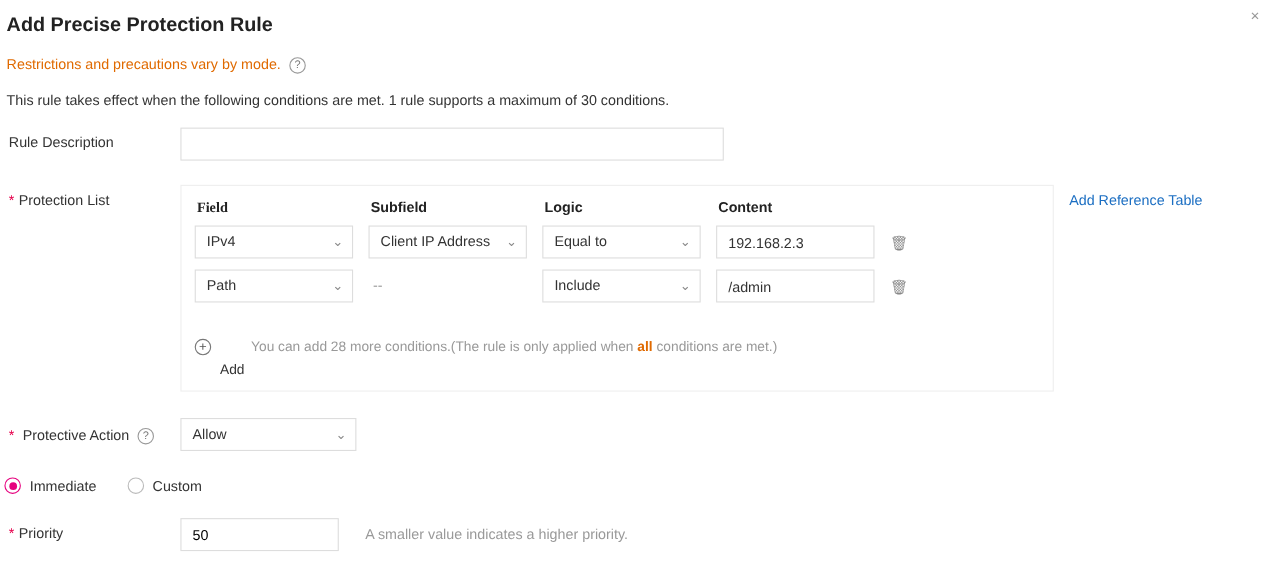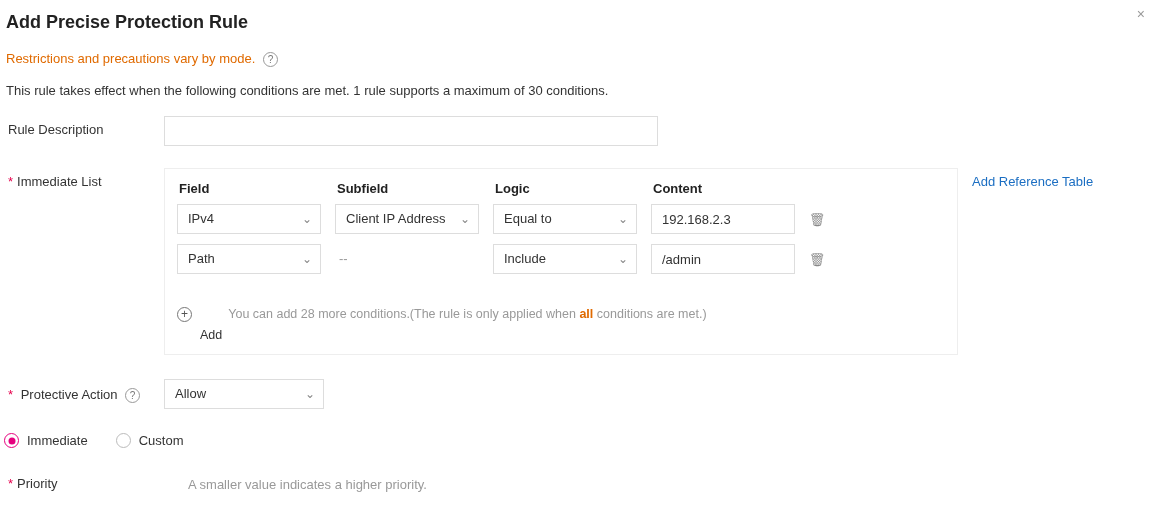--- a/index.html
+++ b/index.html
@@ -68,21 +68,21 @@
     padding:10px 12px 12px 12px;
     width: 794px;
   }
   .cond-header {
     display:flex;
     font-weight:700;
     font-size:13px;
     color:#222;
     padding: 2px 0 8px 2px;
   }
-  .col-field    { width: 158px; }
+  .col-field    { width: 158px; font-family: Liberation Serif, serif; }
   .col-subfield { width: 158px; }
   .col-logic    { width: 158px; }
   .col-content  { width: 158px; }
   .cond-row {
     display:flex;
     align-items:center;
     margin-bottom:10px;
   }
   .select {
     border:1px solid #ddd;
@@ -211,21 +211,21 @@
   </div>
 
   <div class="desc">This rule takes effect when the following conditions are met. 1 rule supports a maximum of 30 conditions.</div>
 
   <div class="form-row">
     <div class="label-col">Rule Description</div>
     <input class="text-input" style="width: 494px;" value="">
   </div>
 
   <div class="form-row" style="margin-bottom:24px;">
-    <div class="label-col req">Immediate List</div>
+    <div class="label-col req">Protection List</div>
     <div style="display:flex;">
       <div class="cond-box">
         <div class="cond-header">
           <div class="col-field">Field</div>
           <div class="col-subfield">Subfield</div>
           <div class="col-logic">Logic</div>
           <div class="col-content">Content</div>
         </div>
 
         <div class="cond-row">
@@ -290,20 +290,21 @@
       </label>
       <label class="radio">
         <span class="dot"></span>
         <span>Custom</span>
       </label>
     </div>
   </div>
 
   <div class="form-row" style="margin-bottom:14px;">
     <div class="label-col req">Priority</div>
+    <input class="priority-input" value="50" style="">
     <span class="priority-hint">A smaller value indicates a higher priority.</span>
   </div>
 
   <div class="footer">
     <button class="btn btn-primary">Confirm</button>
     <button class="btn">Cancel</button>
   </div>
 </div>
 
 </body></html>

